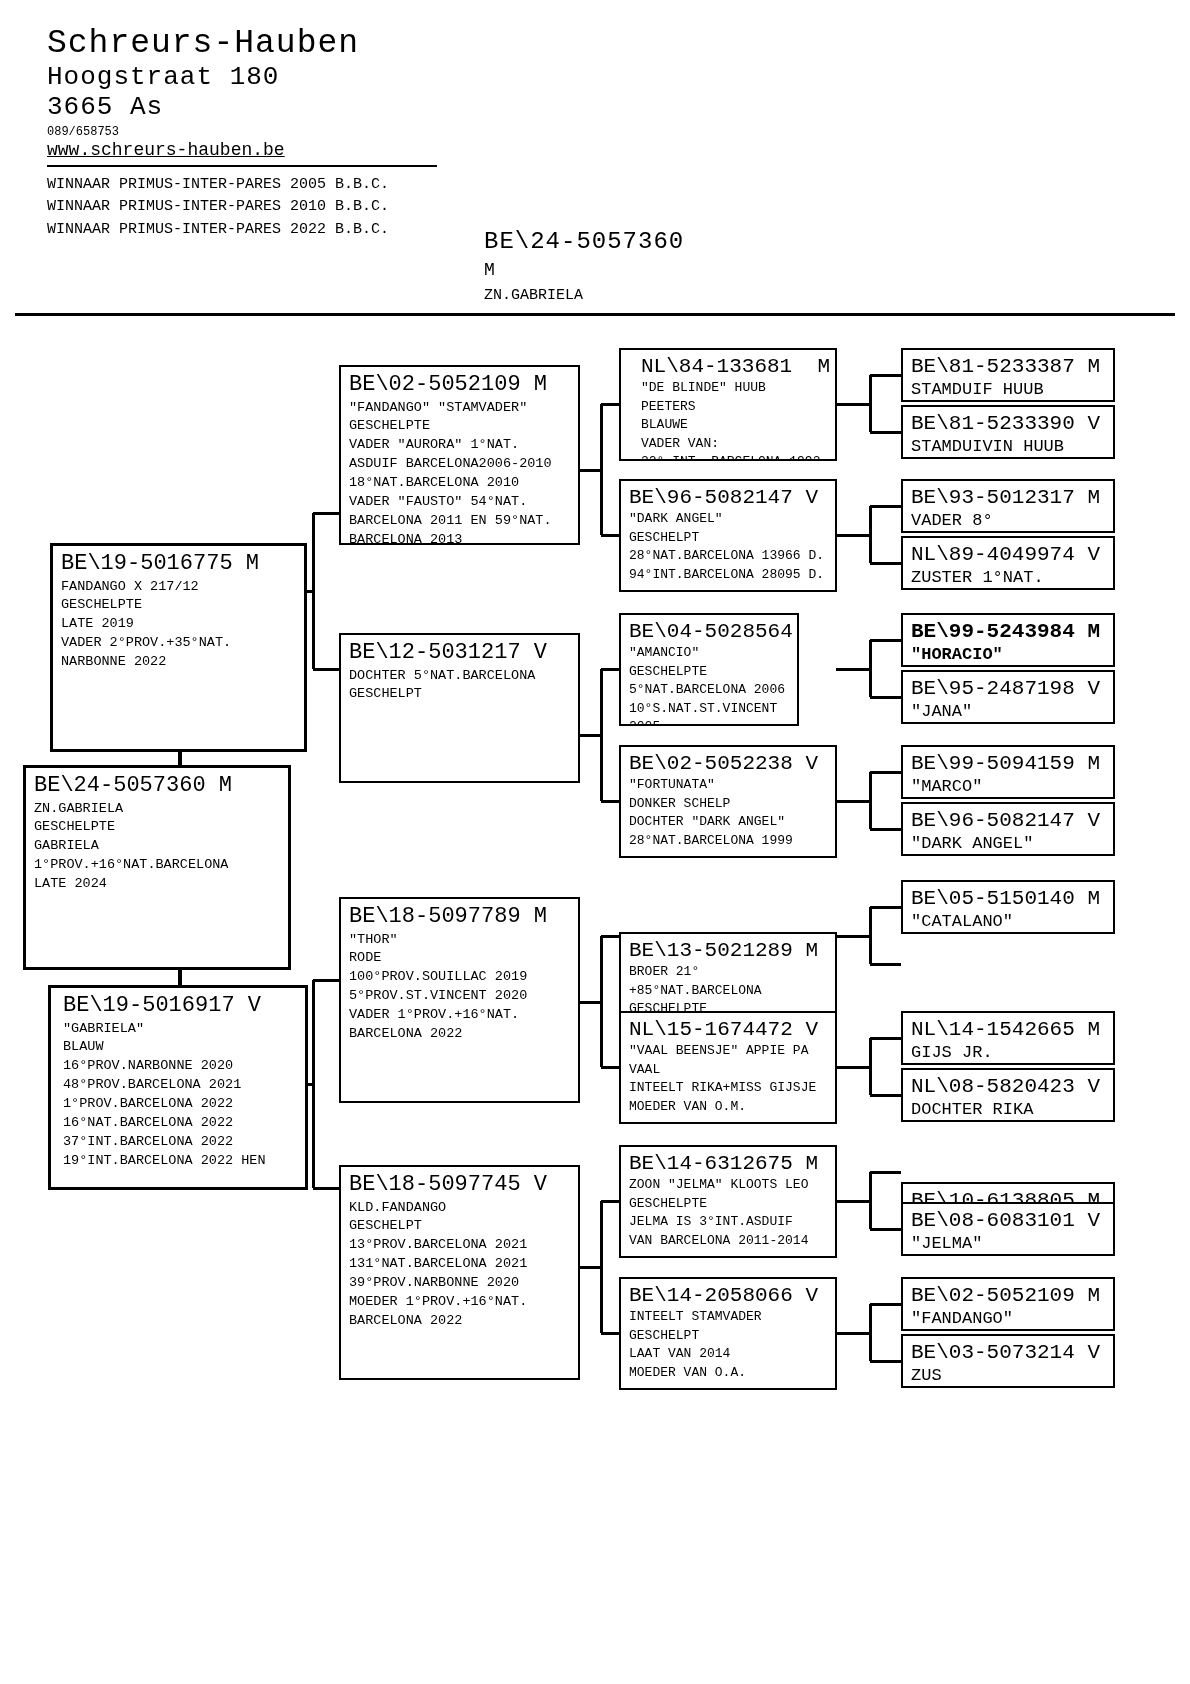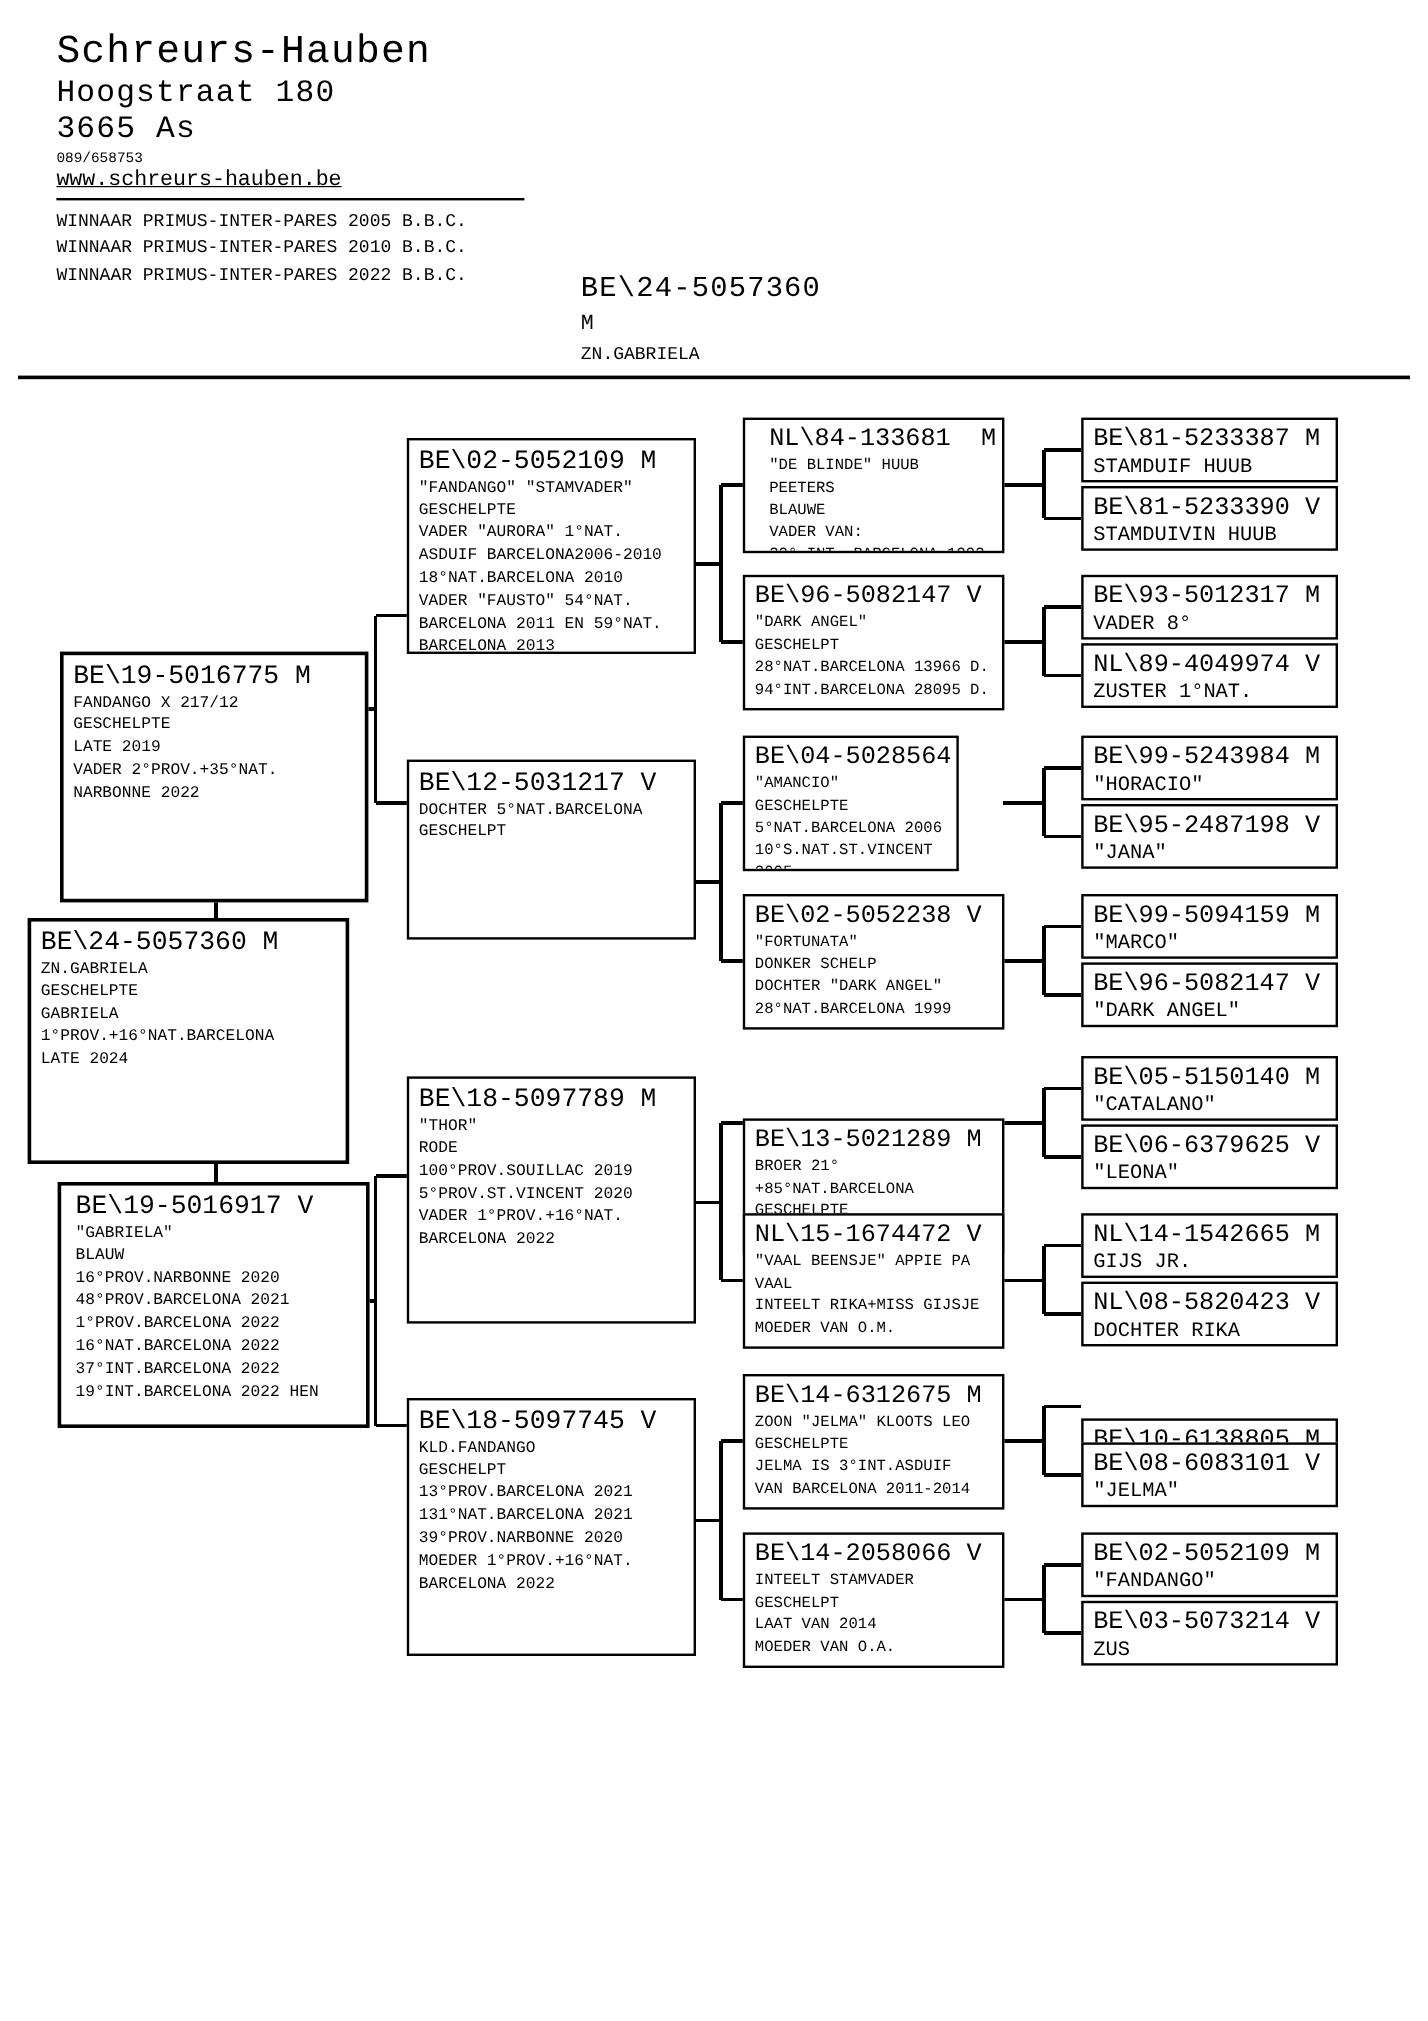--- a/index.html
+++ b/index.html
@@ -286,44 +286,40 @@
     <div class="bdet">STAMDUIVIN HUUB PEETERS</div>
   </div>
   <div class="box col-d" style="left:901px; top:479px; width:214px; height:54px;">
     <div class="bid">BE\93-5012317 M</div>
     <div class="bdet">VADER 8°+28°NAT.BARCELONA9</div>
   </div>
   <div class="box col-d" style="left:901px; top:536px; width:214px; height:54px;">
     <div class="bid">NL\89-4049974 V</div>
     <div class="bdet">ZUSTER 1°NAT. ST.VINCENT</div>
   </div>
-  <div class="box col-d" style="left:901px; top:613px; width:214px; height:54px;">
+  <div class="box col-d" style="left:901px; top:613px; width:214px; height:54px;font-weight:bold;">
     <div class="bid">BE\99-5243984 M</div>
     <div class="bdet">"HORACIO"</div>
   </div>
   <div class="box col-d" style="left:901px; top:670px; width:214px; height:54px;">
     <div class="bid">BE\95-2487198 V</div>
     <div class="bdet">"JANA"</div>
   </div>
   <div class="box col-d" style="left:901px; top:745px; width:214px; height:54px;">
     <div class="bid">BE\99-5094159 M</div>
     <div class="bdet">"MARCO"</div>
   </div>
   <div class="box col-d" style="left:901px; top:802px; width:214px; height:54px;">
     <div class="bid">BE\96-5082147 V</div>
     <div class="bdet">"DARK ANGEL"</div>
   </div>
   <div class="box col-d" style="left:901px; top:880px; width:214px; height:54px;">
     <div class="bid">BE\05-5150140 M</div>
     <div class="bdet">"CATALANO"</div>
   </div>
-  <div class="box col-d" style="left:901px; top:937px; width:214px; height:54px;">
-    <div class="bid">BE\06-6379625 V</div>
-    <div class="bdet">"LEONA"</div>
-  </div>
   <div class="box col-d" style="left:901px; top:1011px; width:214px; height:54px;">
     <div class="bid">NL\14-1542665 M</div>
     <div class="bdet">GIJS JR.</div>
   </div>
   <div class="box col-d" style="left:901px; top:1068px; width:214px; height:54px;">
     <div class="bid">NL\08-5820423 V</div>
     <div class="bdet">DOCHTER RIKA</div>
   </div>
   <div class="box col-d" style="left:901px; top:1145px; width:214px; height:54px;margin-top:37px;">
     <div class="bid">BE\10-6138805 M</div>

